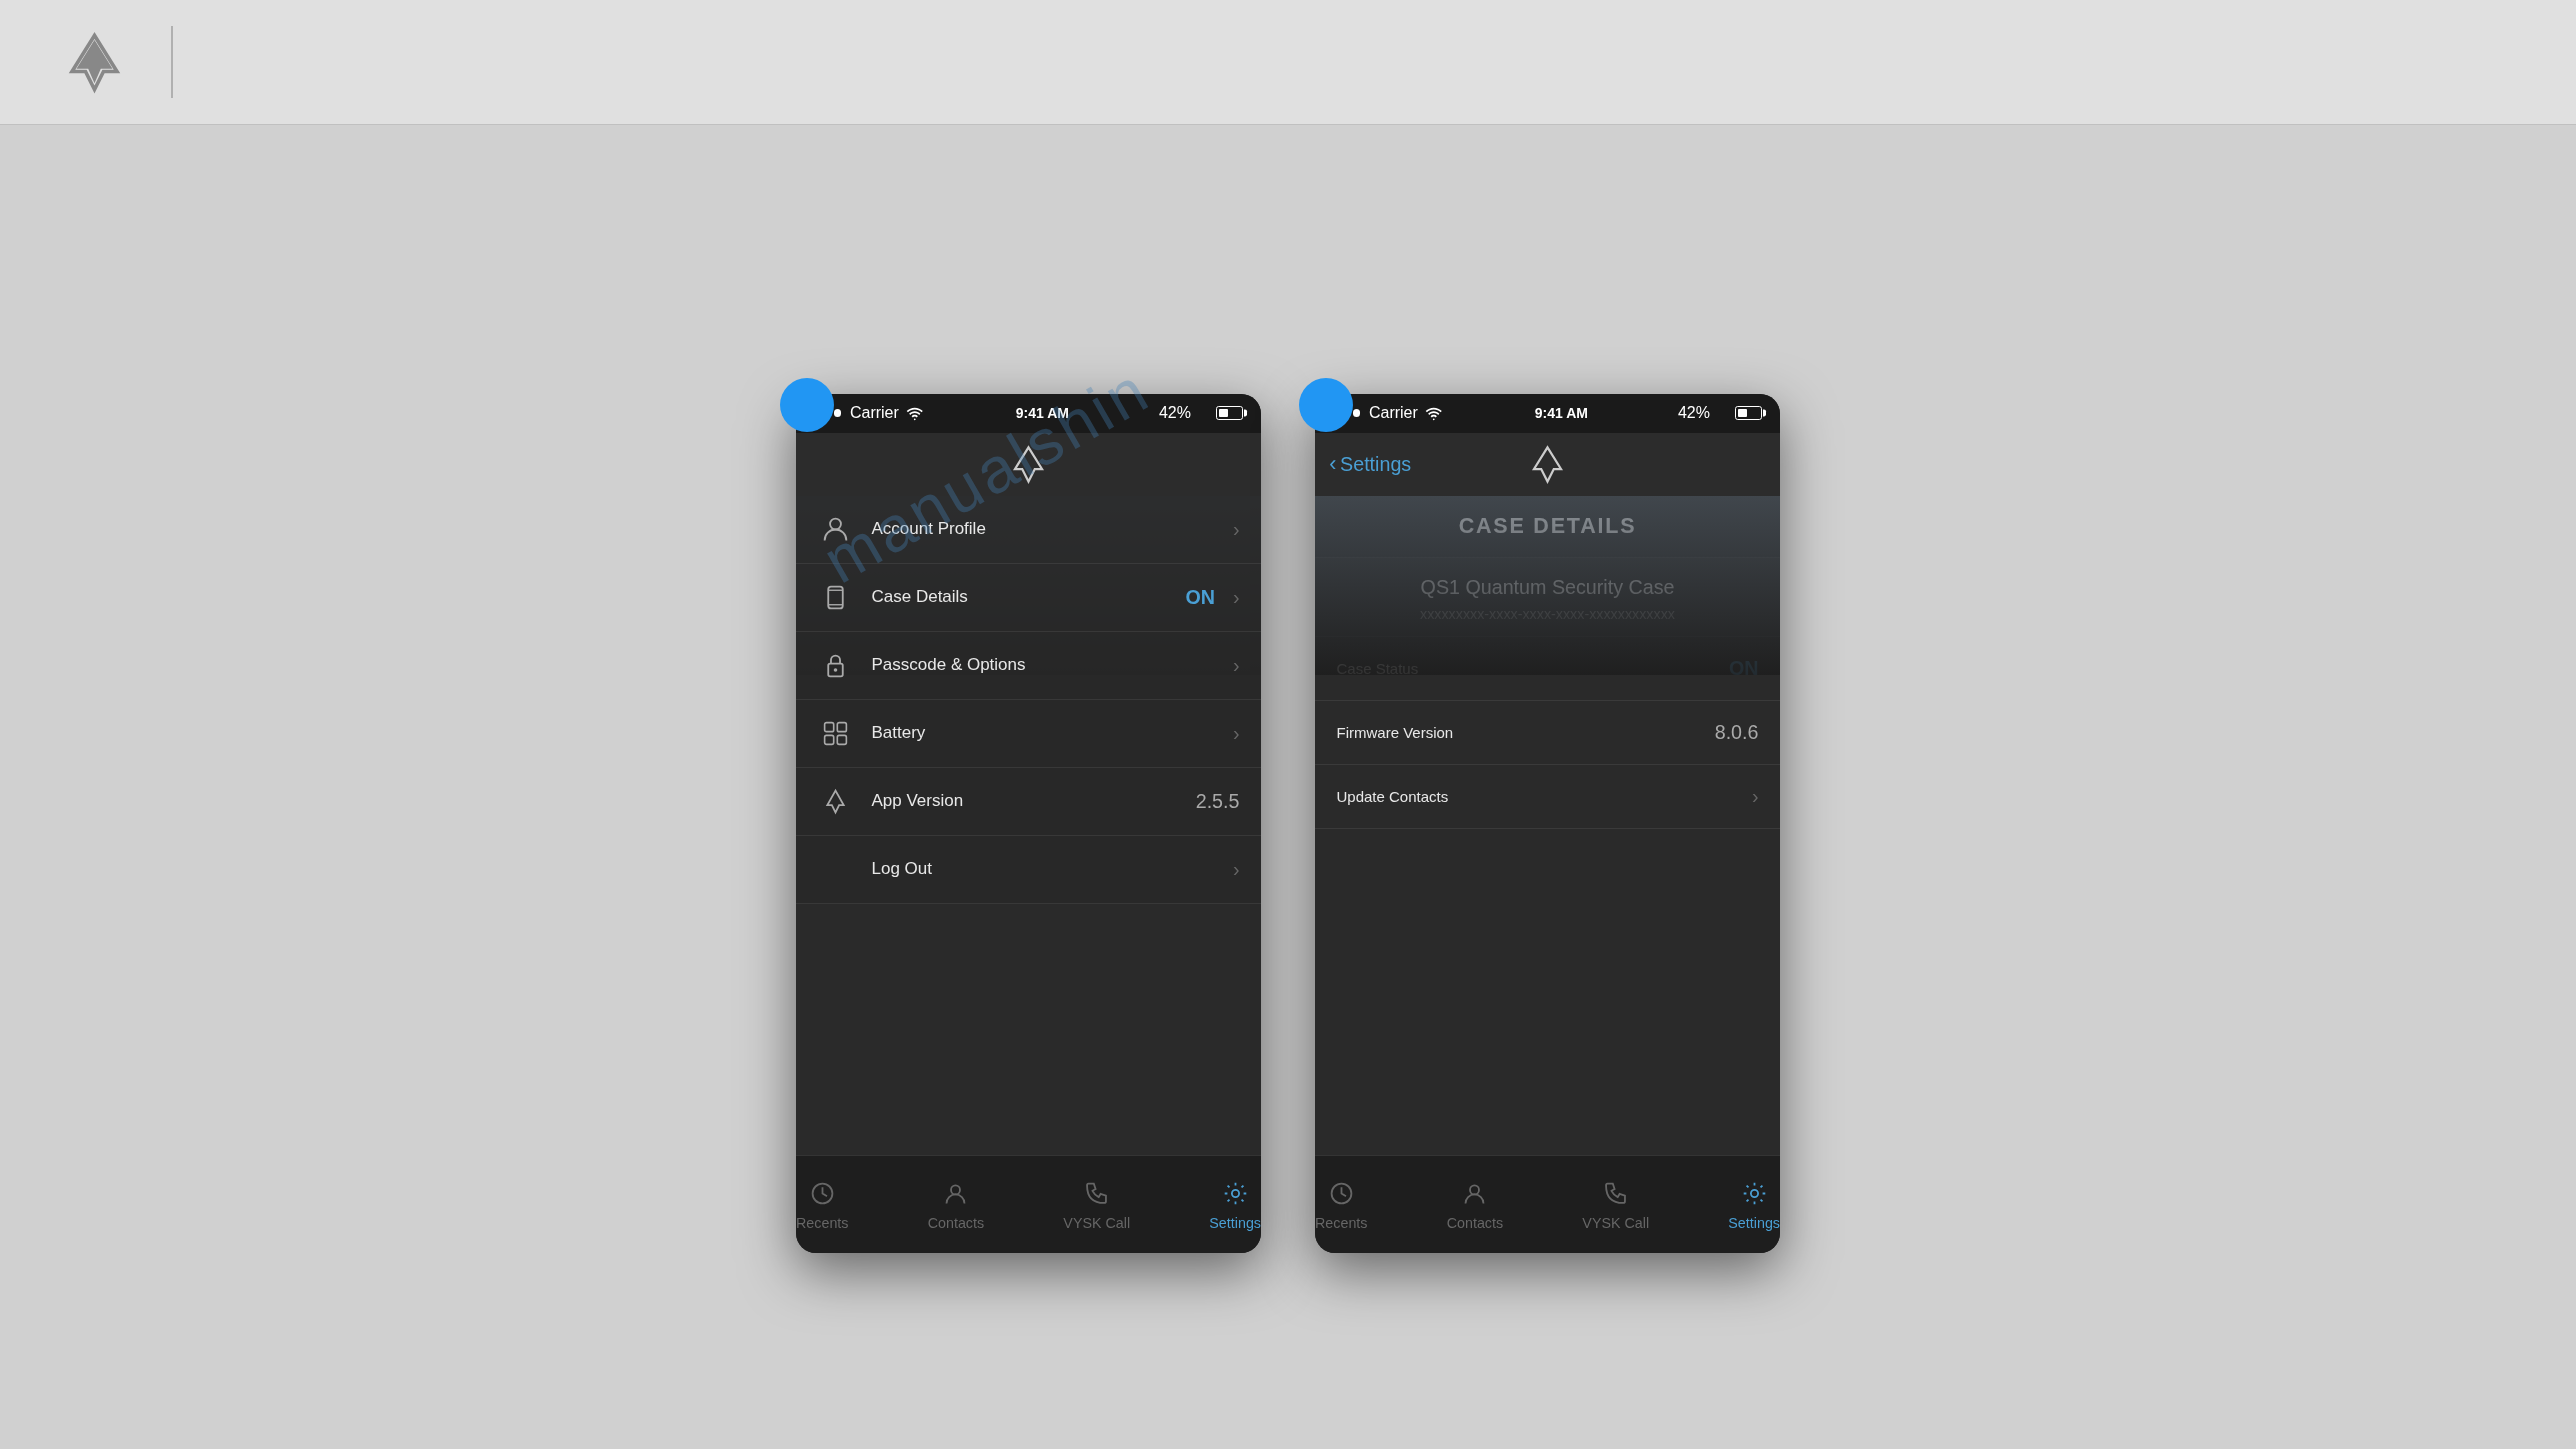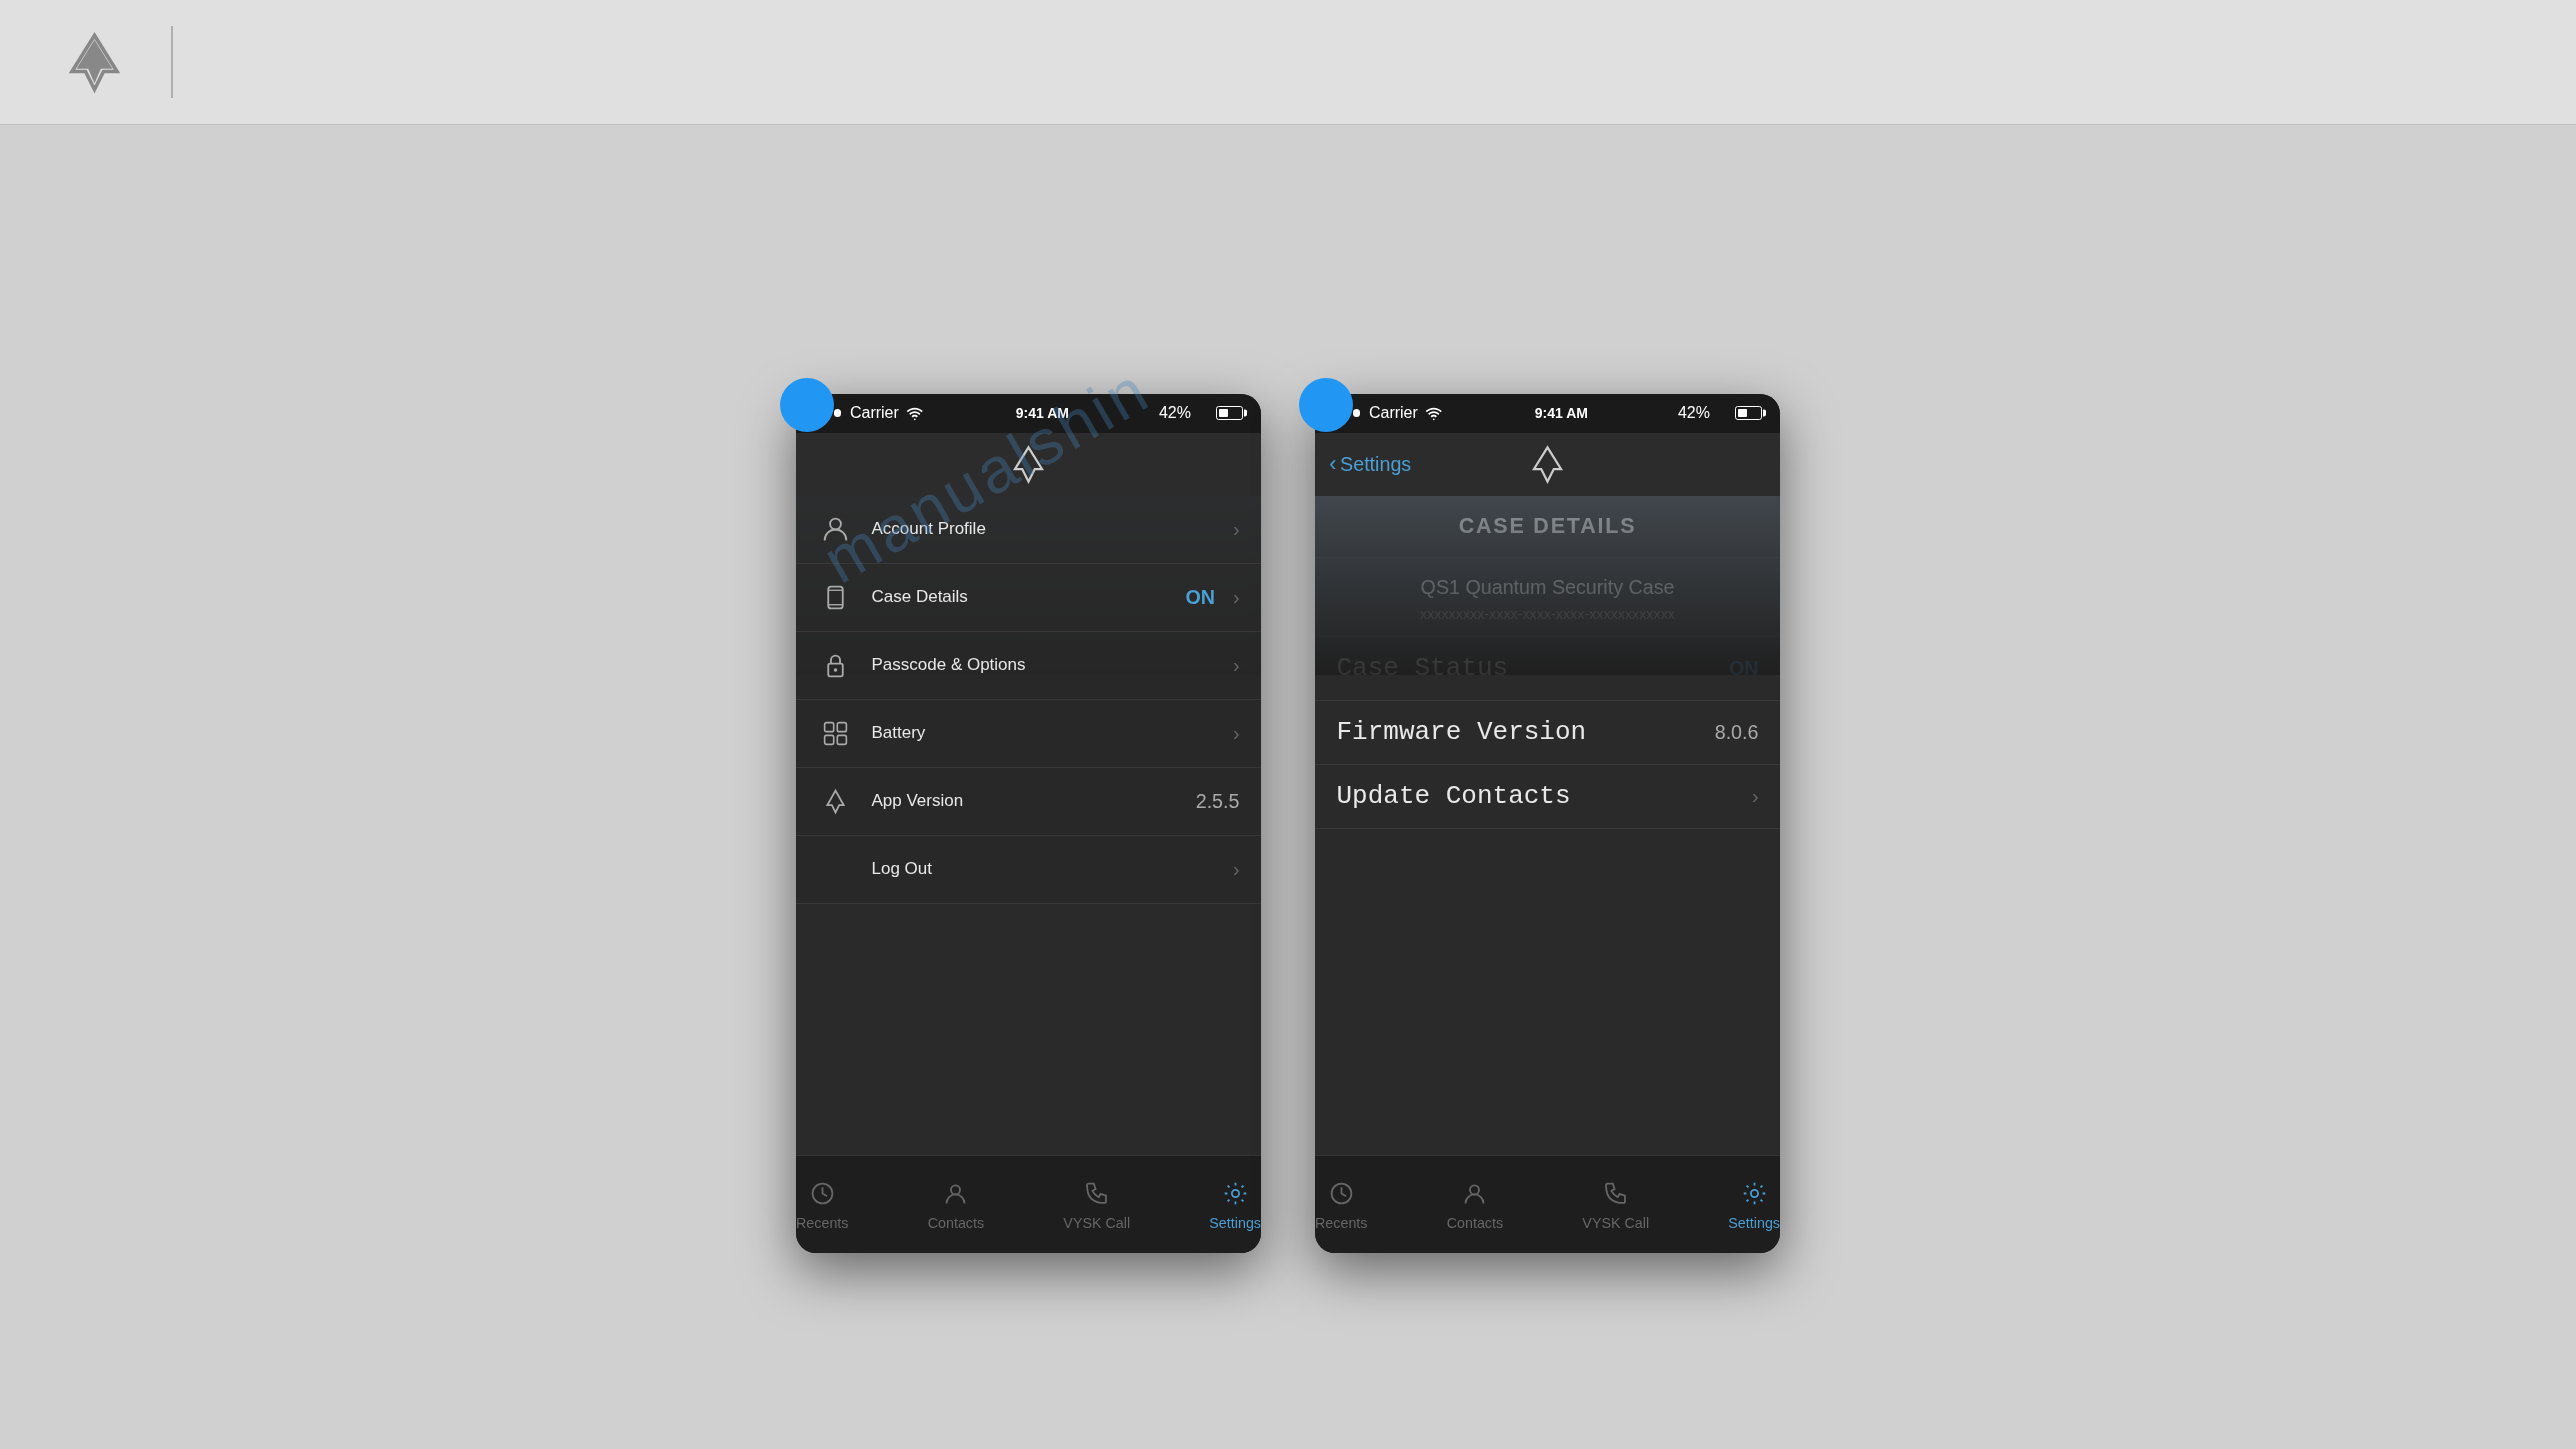--- a/index.html
+++ b/index.html
@@ -373,22 +373,21 @@
       align-items: center;
       justify-content: space-between;
       padding: 0 21.5px;
       height: 64px;
       border-bottom: 0.9px solid rgba(255,255,255,0.08);
       background: rgba(42,42,42,0.85);
     }
 
     .detail-label {
       color: #e8e8e8;
-      font-size: 26px;
-      font-family: Liberation Mono, monospace;
+      font-size: 15px;
     }
 
     .detail-value {
       color: #aaa;
       font-size: 19.7px;
     }
 
     .detail-value.on {
       color: #4a9fd4;
       font-weight: 600;

